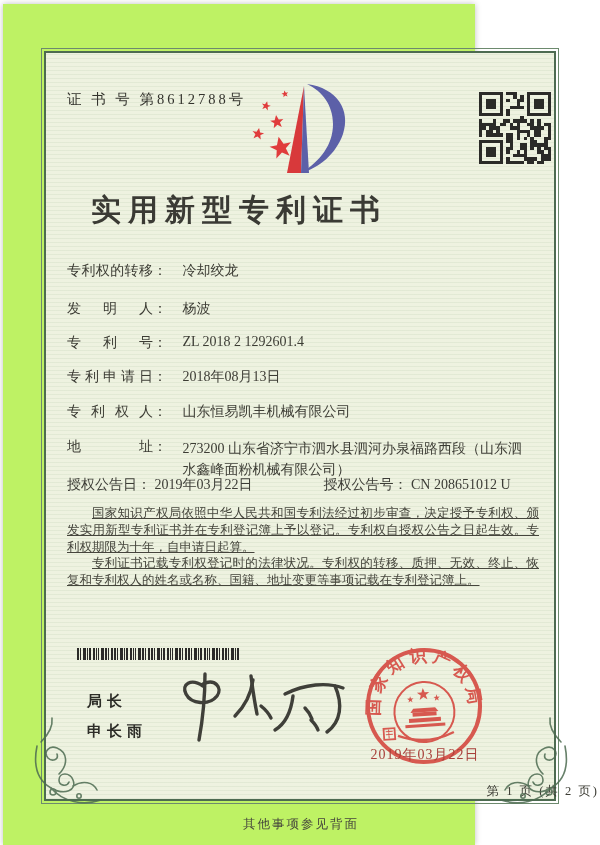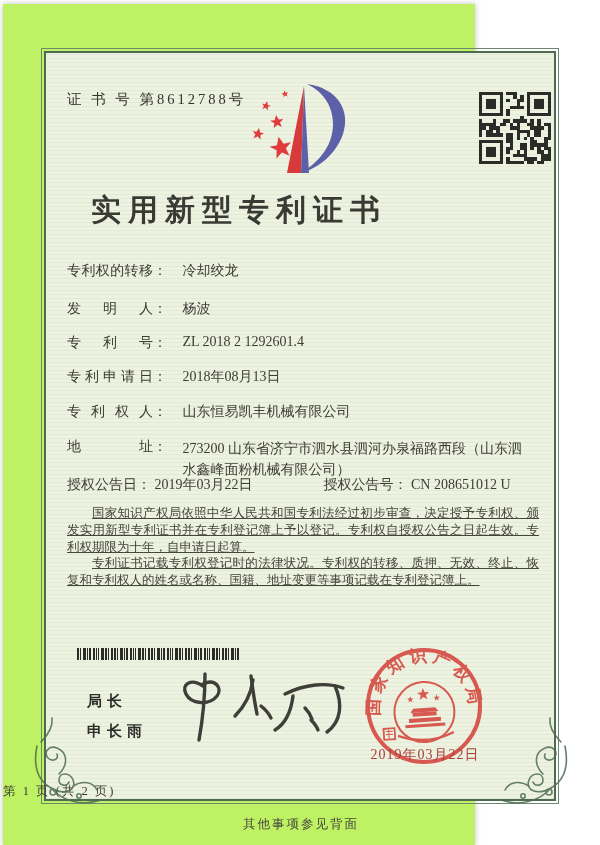--- a/index.html
+++ b/index.html
@@ -46,21 +46,21 @@
   }
   .paras p{margin:0;text-indent:2em;text-decoration:underline;}
   .barcode{position:absolute;left:74px;top:644px;width:164px;height:12px;}
   .director{position:absolute;left:84px;top:688px;font-family:Liberation Mono, monospace;
     font-size:15px;font-weight:600;letter-spacing:5px;color:#2d2d28;}
   .director div{margin-bottom:11px;}
   .signature{position:absolute;left:166px;top:662px;width:185px;height:88px;}
   .seal{position:absolute;left:355px;top:636px;width:132px;height:132px;transform:rotate(-4deg);}
   .seal-date{position:absolute;left:356px;top:742px;width:132px;text-align:center;
     font-size:14px;color:#a8403a;letter-spacing:1px;}
-  .page-ind{position:absolute;left:0;top:779px;width:596px;text-align:left;font-size:12.5px;color:#3c3c34;letter-spacing:2px;}
+  .page-ind{position:absolute;left:0;top:779px;width:596px;text-align:right;font-size:12.5px;color:#3c3c34;letter-spacing:2px;}
   .footer-note{position:absolute;left:0;top:812px;width:596px;text-align:center;font-size:12.5px;color:#45453c;letter-spacing:2px;}
 </style>
 </head>
 <body>
 
 <div class="paper">
 
   <div class="frame-outer">
     <div class="frame-inner"></div>
   </div>

